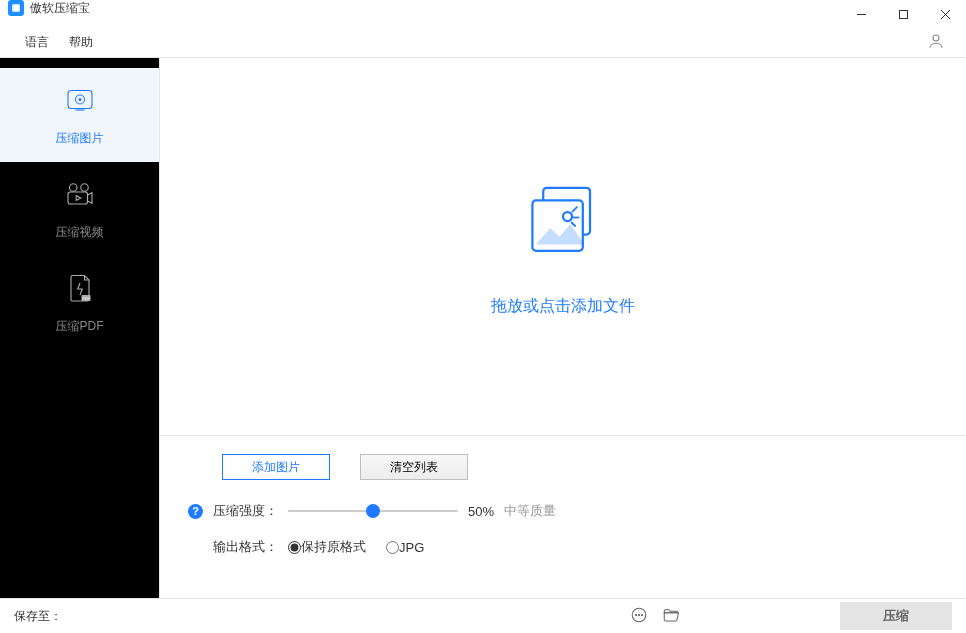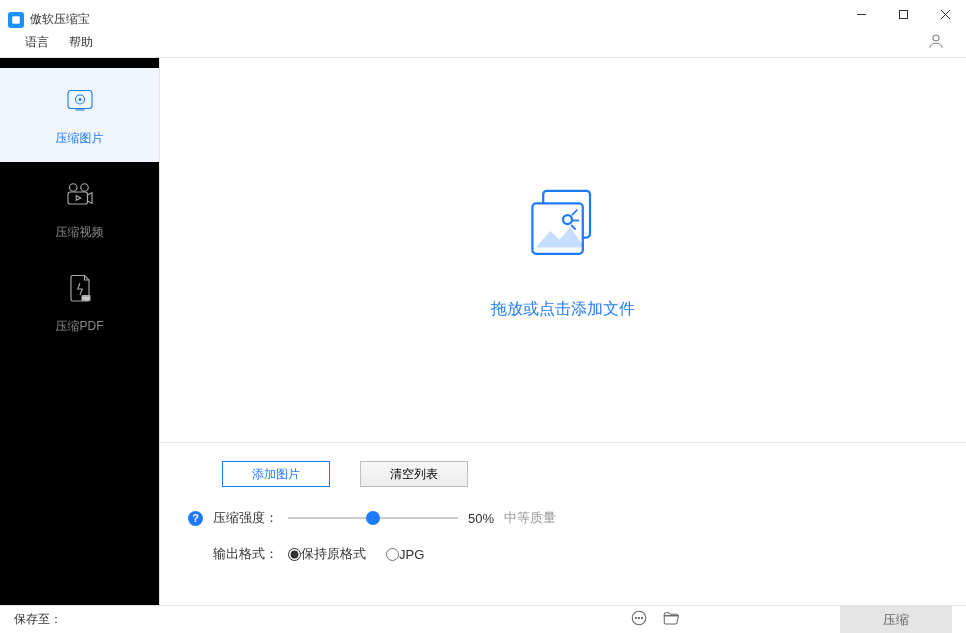--- a/index.html
+++ b/index.html
@@ -10,21 +10,21 @@
     background: #fff;
     width: 966px;
     height: 633px;
     overflow: hidden;
     display: flex;
     flex-direction: column;
   }
   .titlebar {
     height: 28px;
     display: flex;
-    align-items: flex-end;
+    align-items: flex-start;
     padding: 0 0 0 8px;
     border-bottom: none;
   }
   .app-icon {
     width: 16px; height: 16px;
     background: #1e90ff;
     border-radius: 3px;
     display: flex; align-items: center; justify-content: center;
     margin-right: 6px;
   }
@@ -153,38 +153,39 @@
     border-radius: 50%; background: #1e7bff; cursor: pointer;
   }
   .pct { font-size: 13px; }
   .quality { color: #999; font-size: 13px; }
 
   .radio-group { display: flex; gap: 20px; align-items: center; font-size: 13px; margin-left: 25px;}
   .radio-opt { display: flex; align-items: center; cursor: pointer; }
   .radio-opt input { accent-color: #333; }
 
   .footer {
-    height: 28px;
+    height: 35px;
     border-top: 1px solid #e5e5e5;
     display: flex;
     align-items: center;
     padding: 0 14px;
   }
   .save-label { font-size: 12px; color: #333;}
   .footer-icons { margin-left: auto; display: flex; gap: 14px; align-items: center; color: #666;}
   .footer-ic { cursor: pointer; display:flex; }
   .footer-ic svg { width: 18px; height: 18px; stroke: #666; fill: none; stroke-width:1.4; }
   .compress-btn {
     margin-left: 160px;
     width: 112px; height: 28px;
     background: #e5e5e5;
     border: none;
     color: #666;
     font-size: 13px;
     cursor: pointer;
+    font-weight: bold;
   }
 </style>
 </head>
 <body>
 
 <div class="titlebar">
   <div class="app-icon">
     <svg viewBox="0 0 24 24">
         <rect x="3" y="3" width="18" height="18" rx="3" fill="#fff"></rect>
       </svg>

